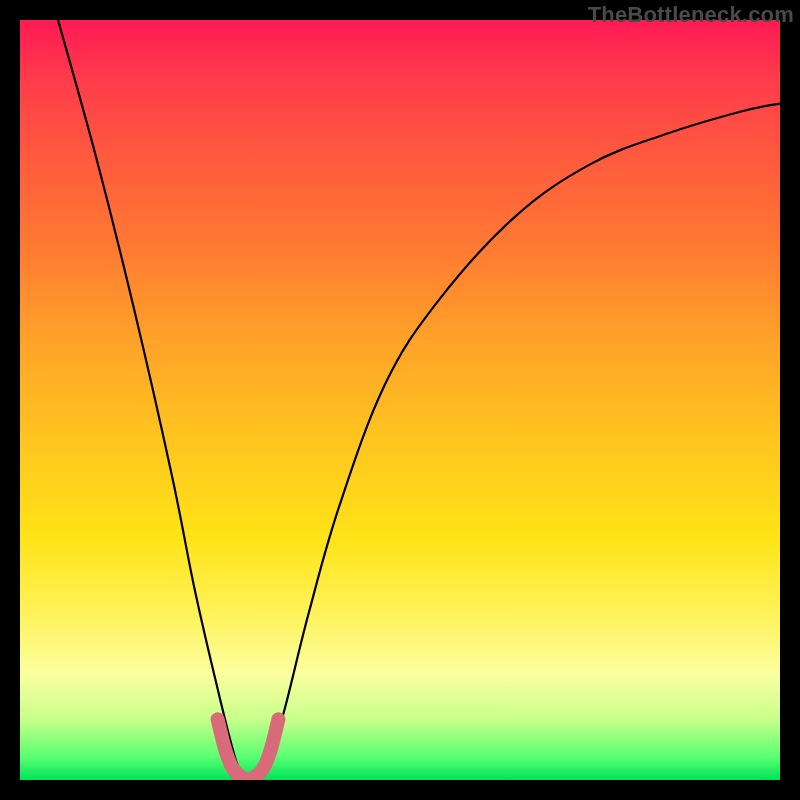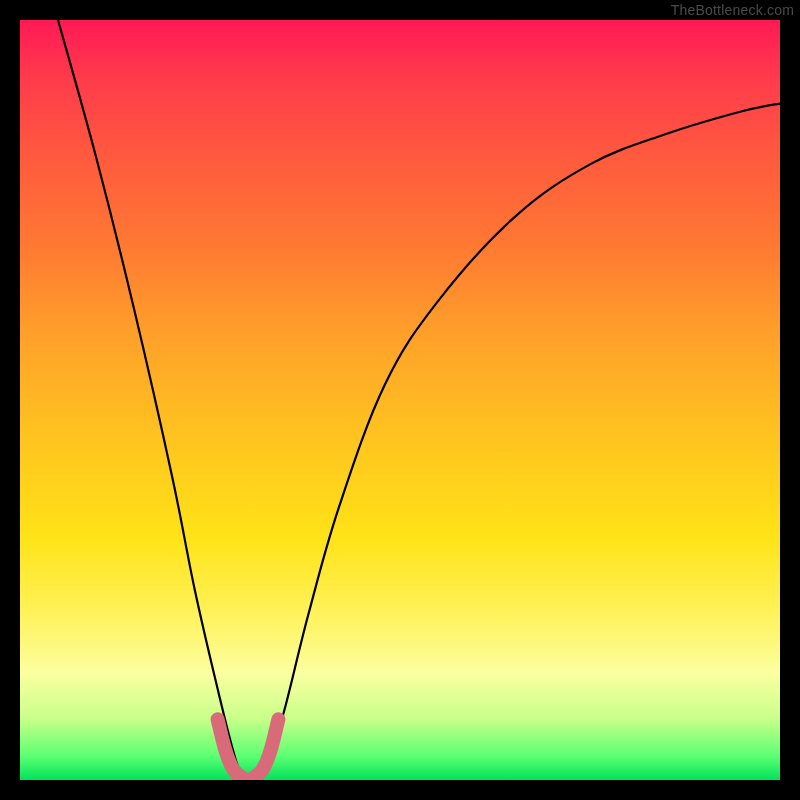--- a/index.html
+++ b/index.html
@@ -39,23 +39,24 @@
       #c8ff8a 92%,
       #59ff72 97%,
       #00e35a 100%
     );
   }
   .watermark {
     position: absolute;
     right: 6px;
     top: 2px;
     color: #4a4a4a;
-    font-size: 14px;
+    font-size: 22px;
     letter-spacing: 0.2px;
     z-index: 50;
+    font-weight: bold;
   }
   svg.curve {
     position: absolute;
     left: 20px;
     top: 20px;
     width: 760px;
     height: 760px;
     z-index: 30;
   }
 </style>

